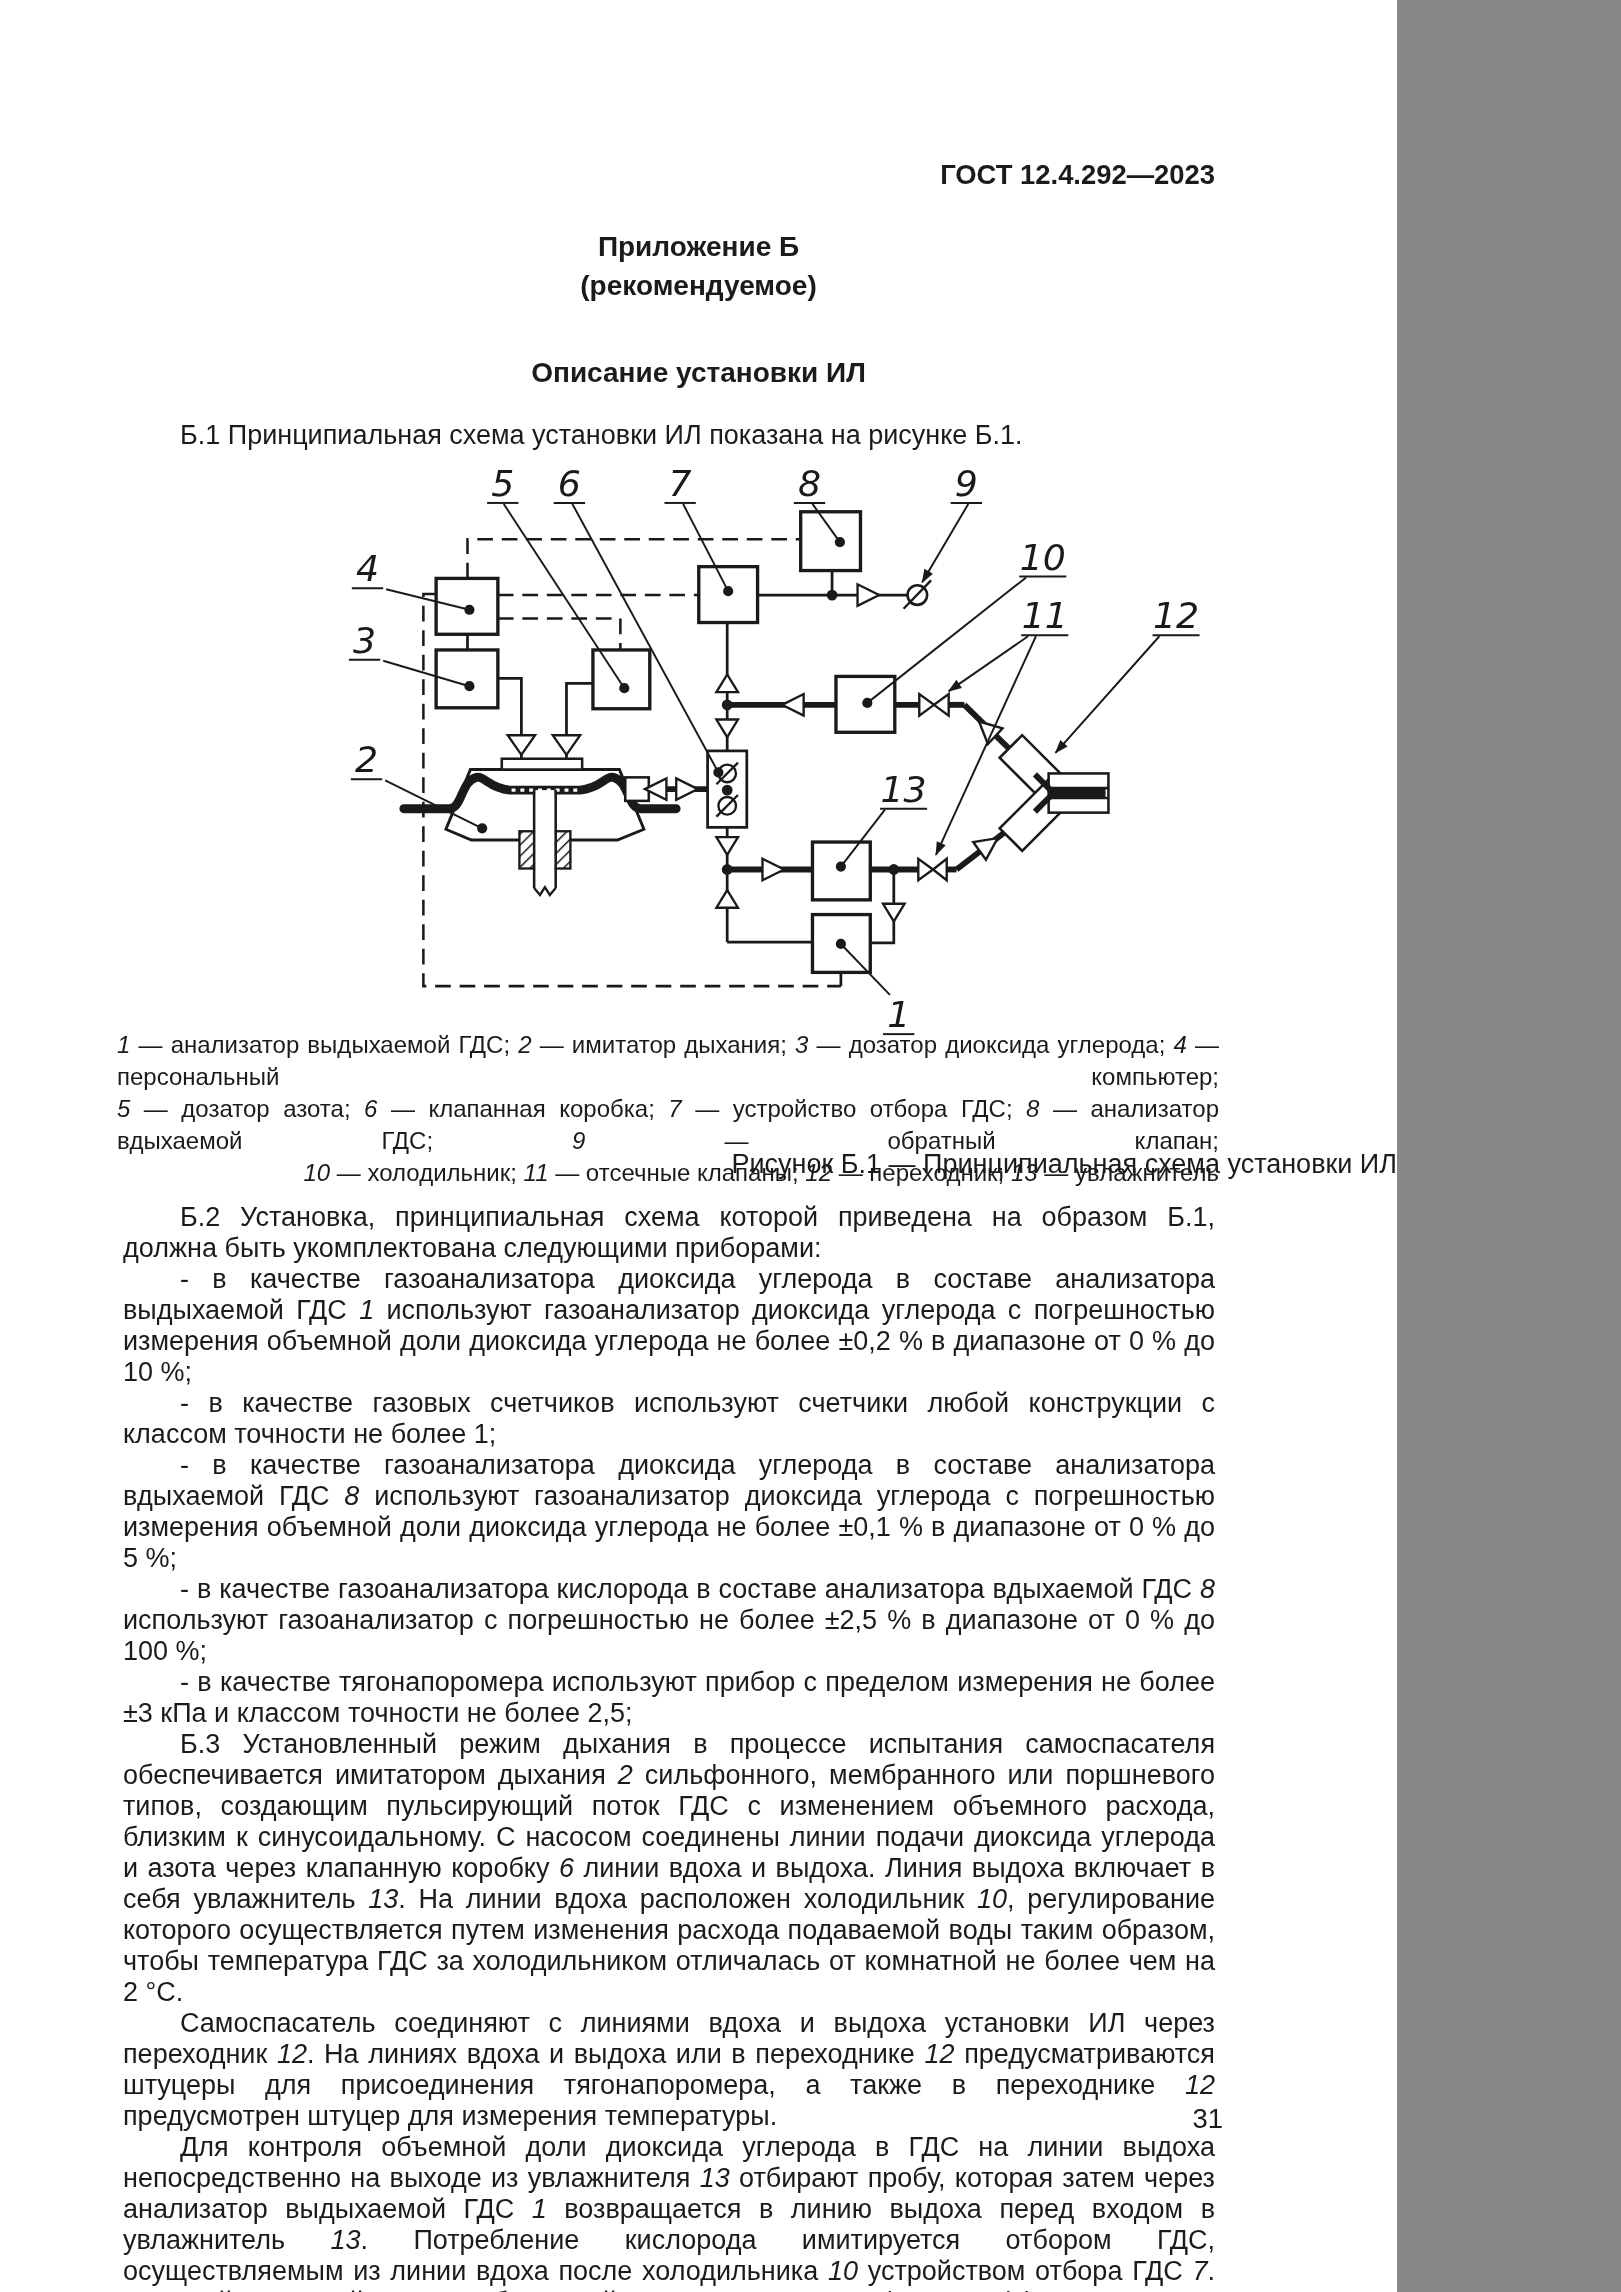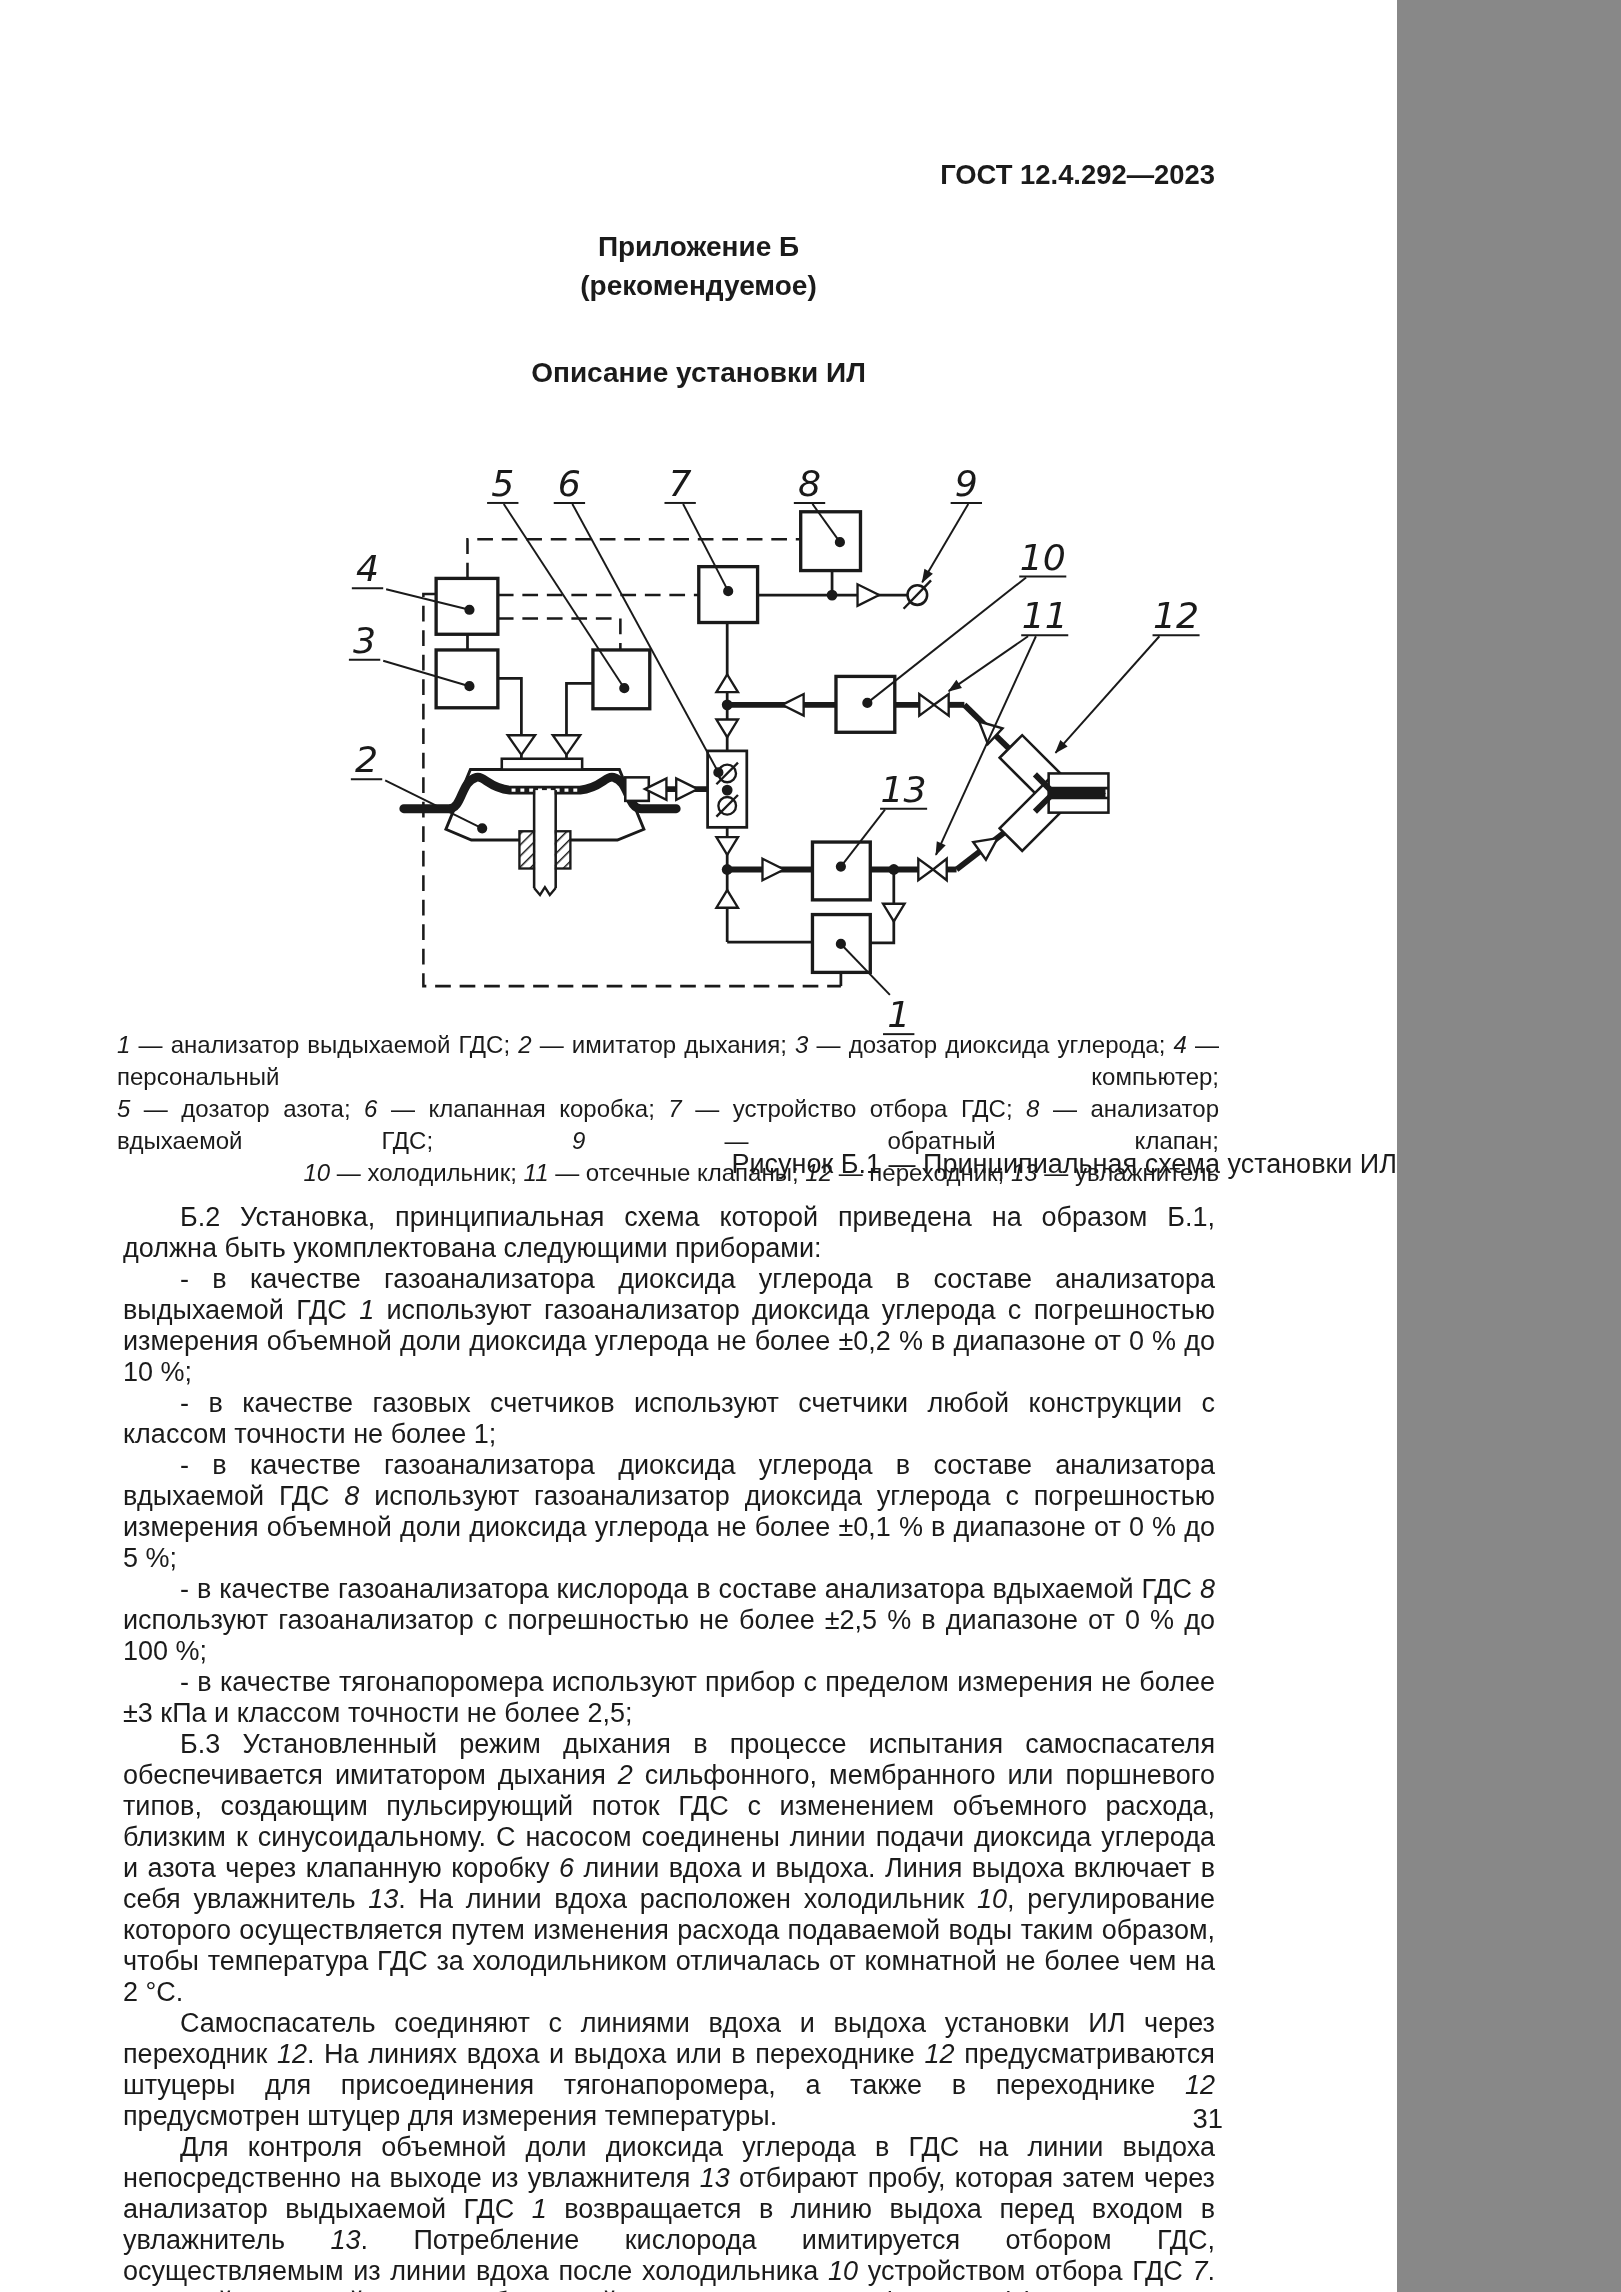--- a/index.html
+++ b/index.html
@@ -25,20 +25,21 @@
 </style>
 </head>
 <body>
 
 <div class="page">
 
   <div class="hdr">ГОСТ 12.4.292—2023</div>
   <div class="app-title">Приложение Б
 (рекомендуемое)</div>
   <div class="sec-title">Описание установки ИЛ</div>
+  <div class="intro"><span>Б.1  Принципиальная схема установки ИЛ показана на рисунке Б.1.</span></div>
 
   <svg class="fig" width="1621" height="606" viewBox="0 452 1654 618">
     <defs>
       <marker id="arr" markerWidth="16" markerHeight="12" refX="14" refY="6" orient="auto" markerUnits="userSpaceOnUse">
         <path d="M1,1 L15,6 L1,11 Z" fill="#1a1a1a"></path>
       </marker>
       <pattern id="hatch" patternUnits="userSpaceOnUse" width="8" height="8" patternTransform="rotate(45)">
         <rect width="8" height="8" fill="#ffffff"></rect>
         <line x1="0" y1="0" x2="0" y2="8" stroke="#1a1a1a" stroke-width="3"></line>
       </pattern>

